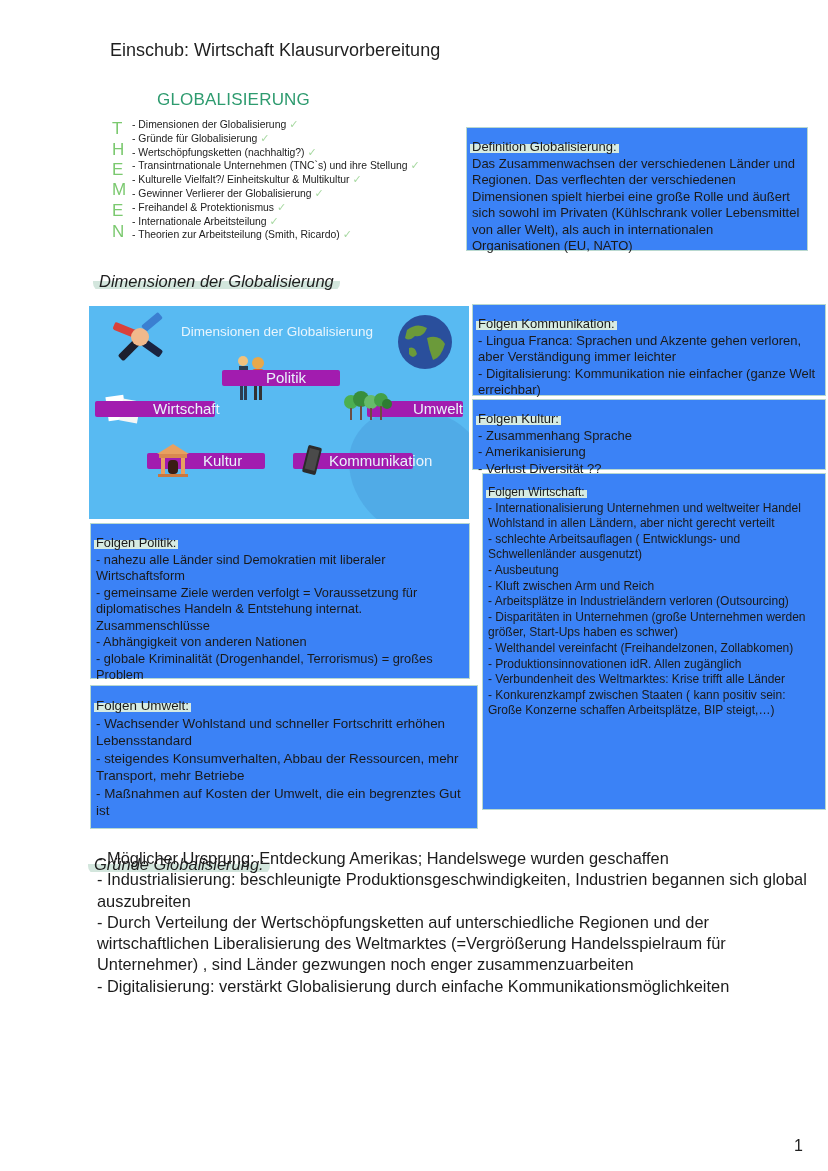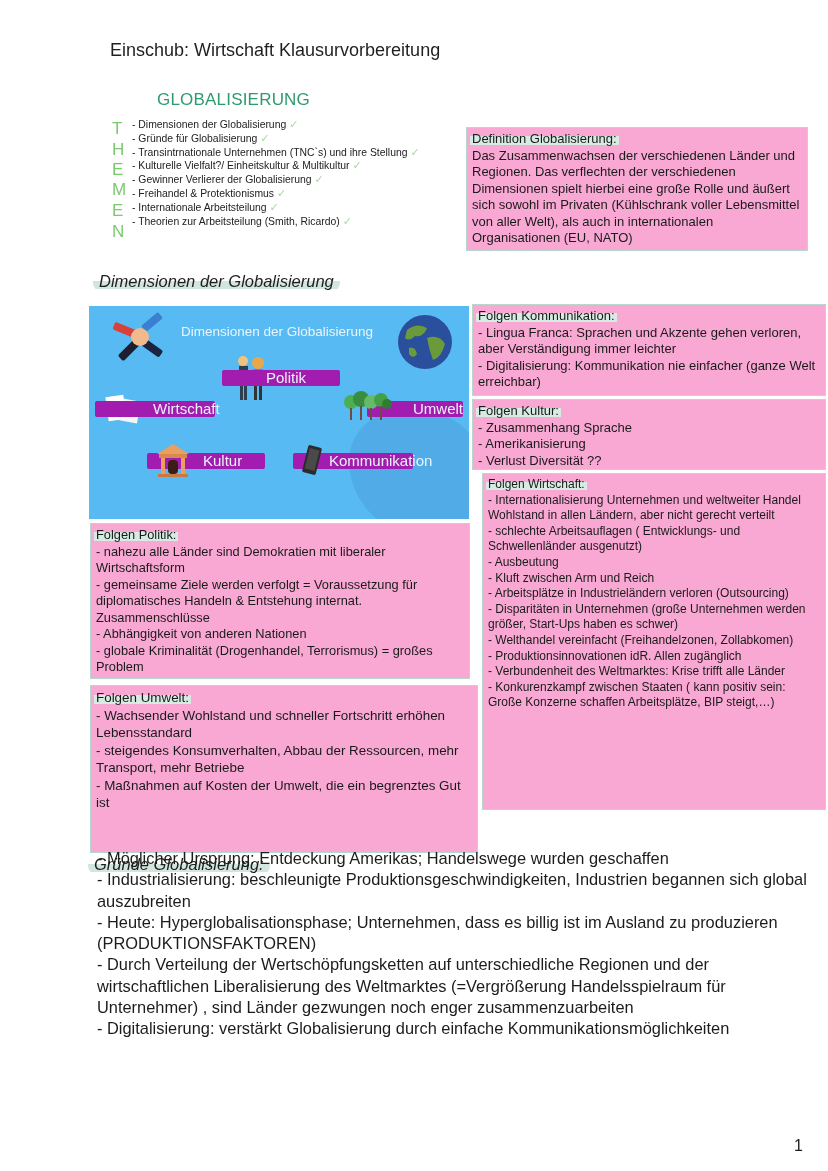--- a/index.html
+++ b/index.html
@@ -9,41 +9,41 @@
   .doc-title { left: 110px; top: 40px; font-size: 18px; color: #1f1f1f; }
   .glob-title { left: 157px; top: 90px; font-size: 17px; color: #2e9b6f; letter-spacing: 0.2px; }
 
   .themen { left: 112px; top: 118px; width: 350px; }
   .themen-letters { position: absolute; left: 0; top: 2px; width: 16px; }
   .themen-letters span { display: block; font-size: 17px; line-height: 18px; color: #7bc96f; }
   .themen-list { position: absolute; left: 20px; top: 0; }
   .themen-list div { font-size: 10.4px; line-height: 12.8px; white-space: nowrap; color: #222; }
   .check { color: #a6d8a0; font-size: 11px; margin-left: 3px; }
 
-  .box { border: 1.5px solid #b8d8cf; background: #f9a8d4; padding: 3px 5px; box-sizing: border-box; }
+  .box { border: 1.5px solid #b8d8cf; background: #3b82f6; padding: 11px 5px; box-sizing: border-box; }
   .box .hl { background: linear-gradient(to bottom, transparent 35%, #d6ebe2 35%, #d6ebe2 95%, transparent 95%); padding: 0 2px; margin-left: -2px; }
   .box p { margin: 0; }
 
   .def-box { left: 466px; top: 127px; width: 342px; height: 124px; font-size: 13px; line-height: 16.5px; }
 
   .section-h { font-style: italic; font-size: 16.5px; color: #1e1e1e; padding: 0 6px 0 6px;
                background: linear-gradient(to bottom, transparent 50%, #d3e6dd 50%, #d3e6dd 92%, transparent 92%);
                border-radius: 8px; }
   .dim-h { left: 93px; top: 272px; }
 
   .dim-img { left: 89px; top: 306px; width: 380px; height: 213px; background: #58baf2; overflow: hidden; }
   .dim-img .img-title { position: absolute; left: 92px; top: 18px; color: #e8f5fd; font-size: 13.5px; }
   .pill { position: absolute; height: 16px; background: #a21caf; color: #eaf3fb; font-size: 15px; line-height: 16px; border-radius: 2px; }
   .europe { position: absolute; right: -20px; bottom: -20px; width: 140px; height: 130px; background: #4fa7e4; border-radius: 40% 55% 30% 60%; opacity: 0.8; }
 
   .kom-box { left: 472px; top: 304px; width: 354px; height: 92px; font-size: 13px; line-height: 16.5px; }
   .kul-box { left: 472px; top: 399px; width: 354px; height: 71px; font-size: 13px; line-height: 16.5px; }
   .wir-box { left: 482px; top: 473px; width: 344px; height: 337px; font-size: 12px; line-height: 15.6px; }
   .pol-box { left: 90px; top: 523px; width: 380px; height: 156px; font-size: 12.8px; line-height: 16.5px; }
-  .umw-box { left: 90px; top: 685px; width: 388px; height: 168px; font-size: 13.4px; line-height: 17.5px; }
+  .umw-box { left: 90px; top: 685px; width: 388px; height: 144px; font-size: 13.4px; line-height: 17.5px; }
 
   .gruende-h { left: 88px; top: 855px; }
   .gruende { left: 97px; top: 848px; width: 720px; font-size: 16.4px; line-height: 21.3px; color: #1c1c1c; }
   .gruende div { margin: 0; }
 
   .page-num { left: 794px; top: 1137px; font-size: 16px; color: #222; }
 </style>
 </head>
 <body>
 
@@ -55,20 +55,21 @@
     <span style="margin-top:0">T</span>
     <span style="margin-top:3px">H</span>
     <span style="margin-top:2px">E</span>
     <span style="margin-top:2px">M</span>
     <span style="margin-top:3px">E</span>
     <span style="margin-top:3px">N</span>
   </div>
   <div class="themen-list">
     <div><span>- Dimensionen der Globalisierung</span><span class="check">✓</span></div>
     <div><span>- Gründe für Globalisierung</span><span class="check">✓</span></div>
+    <div><span>- Wertschöpfungsketten (nachhaltig?)</span><span class="check">✓</span></div>
     <div><span>- Transintrnationale Unternehmen (TNC`s) und ihre Stellung</span><span class="check">✓</span></div>
     <div><span>- Kulturelle Vielfalt?/ Einheitskultur &amp; Multikultur</span><span class="check">✓</span></div>
     <div><span>- Gewinner Verlierer der Globalisierung</span><span class="check">✓</span></div>
     <div><span>- Freihandel &amp; Protektionismus</span><span class="check">✓</span></div>
     <div><span>- Internationale Arbeitsteilung</span><span class="check">✓</span></div>
     <div><span>- Theorien zur Arbeitsteilung (Smith, Ricardo)</span><span class="check">✓</span></div>
   </div>
 </div>
 
 <div class="abs box def-box">
@@ -187,18 +188,17 @@
   <p><span class="hl">Folgen Umwelt:</span></p>
   <p>- Wachsender Wohlstand und schneller Fortschritt erhöhen Lebensstandard</p>
   <p>- steigendes Konsumverhalten, Abbau der Ressourcen, mehr Transport, mehr Betriebe</p>
   <p>- Maßnahmen auf Kosten der Umwelt, die ein begrenztes Gut ist</p>
 </div>
 
 <div class="abs section-h gruende-h">Gründe Globalisierung:</div>
 <div class="abs gruende">
   <div>- Möglicher Ursprung: Entdeckung Amerikas; Handelswege wurden geschaffen</div>
   <div>- Industrialisierung: beschleunigte Produktionsgeschwindigkeiten, Industrien begannen sich global auszubreiten</div>
-  <div>- Heute: Hyperglobalisationsphase; Unternehmen, dass es billig ist im Ausland zu produzieren (PRODUKTIONSFAKTOREN)</div>
   <div>- Durch Verteilung der Wertschöpfungsketten auf unterschiedliche Regionen und der wirtschaftlichen Liberalisierung des Weltmarktes (=Vergrößerung Handelsspielraum für Unternehmer) , sind Länder gezwungen noch enger zusammenzuarbeiten</div>
   <div>- Digitalisierung: verstärkt Globalisierung durch einfache Kommunikationsmöglichkeiten</div>
 </div>
 
 <div class="abs page-num">1</div>
 
 </body></html>

